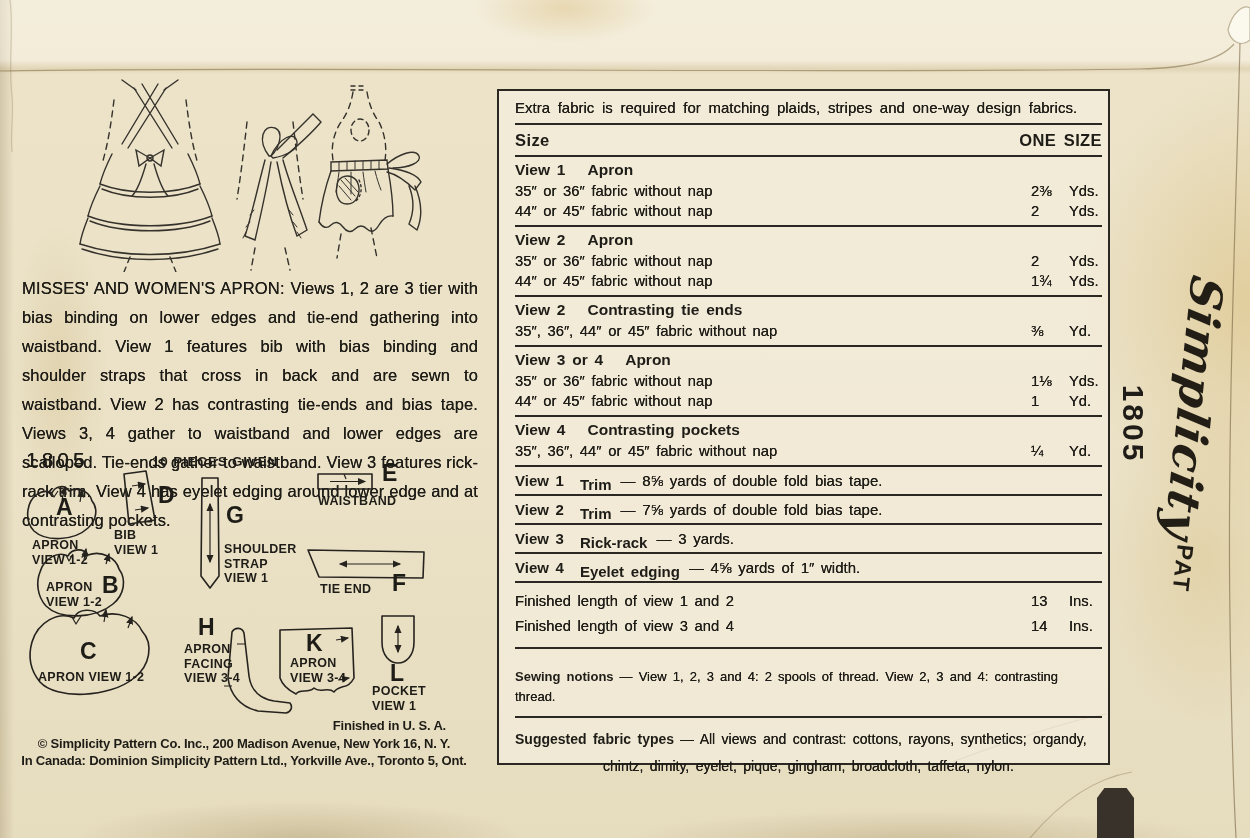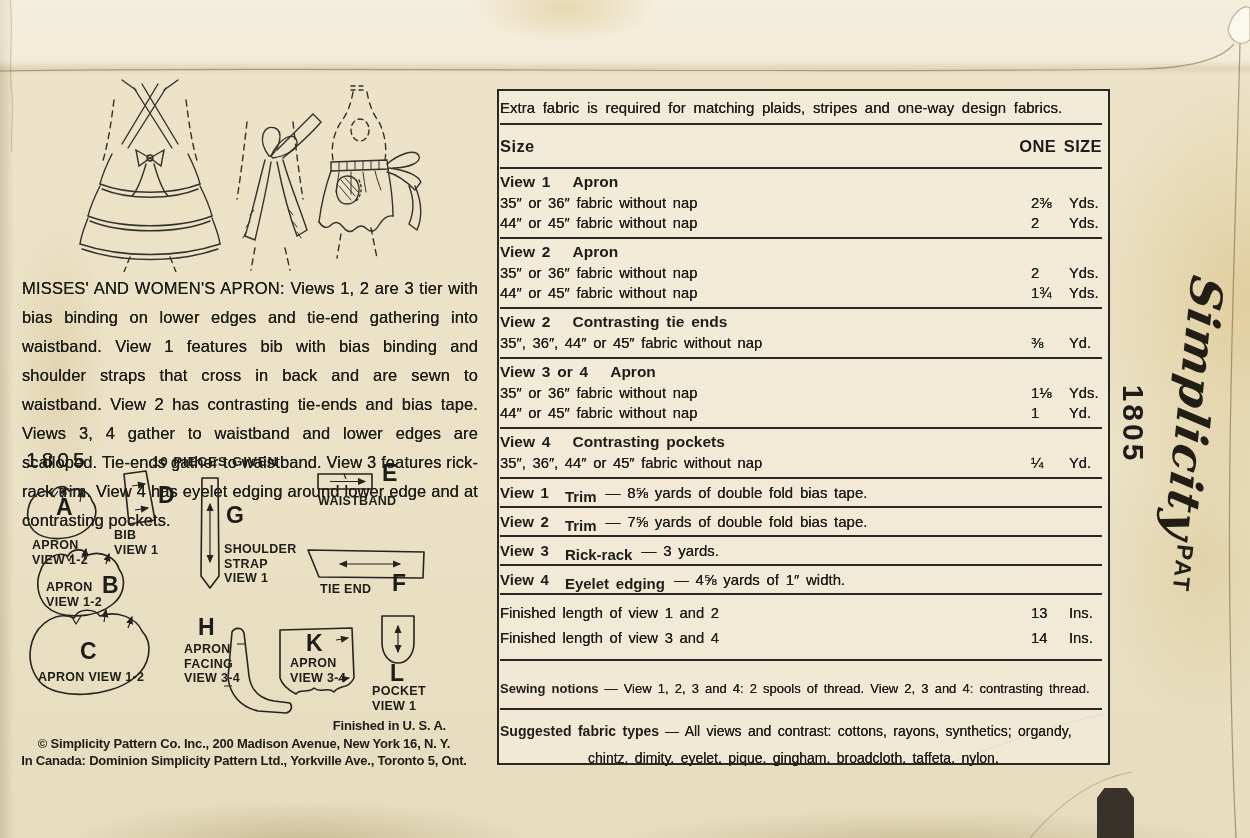--- a/index.html
+++ b/index.html
@@ -36,26 +36,26 @@
 
   .printinfo { left:10px; top:717px; width:468px; font-size:13px; font-weight:700; line-height:17.5px; letter-spacing:-0.2px; }
   .printinfo .r1 { text-align:right; padding-right:32px; }
   .printinfo .r2 { text-align:center; }
   .printinfo .r3 { text-align:center; }
 
   
   .table-box {
     left:497px; top:89px; width:613px; height:676px;
     border:2.5px solid #2b2722; background:rgba(248,243,229,0.55);
-    padding:0 6px 0 1px; word-spacing:2.5px;
+    padding:0 6px 0 16px; word-spacing:2.5px;
   }
   .rule { border-bottom:2px solid #2b2722; }
   .t-note { height:34px; display:flex; align-items:center; font-size:15px; word-spacing:3.5px;
             text-shadow:0 0 0.5px currentColor; }
-  .t-header { height:44px; display:flex; align-items:center; justify-content:space-between;
+  .t-header { height:32px; display:flex; align-items:center; justify-content:space-between;
               font-weight:700; font-size:16.5px; letter-spacing:0.4px; }
   .t-section { padding:2px 0 4px; }
   .t-sec-title { font-weight:700; font-size:15.5px; line-height:22px; }
   .t-sec-title .v { margin-right:22px; }
   .t-row { display:flex; line-height:20px; font-size:14.8px; text-shadow:0 0 0.45px currentColor; }
   .t-row .lbl { flex:1; }
   .t-row .qty { width:38px; flex:none; }
   .t-row .unit { width:33px; flex:none; }
   .t-trim { height:29px; display:flex; align-items:center; font-size:15px; }
   .t-trim .v { font-weight:700; margin-right:16px; }

